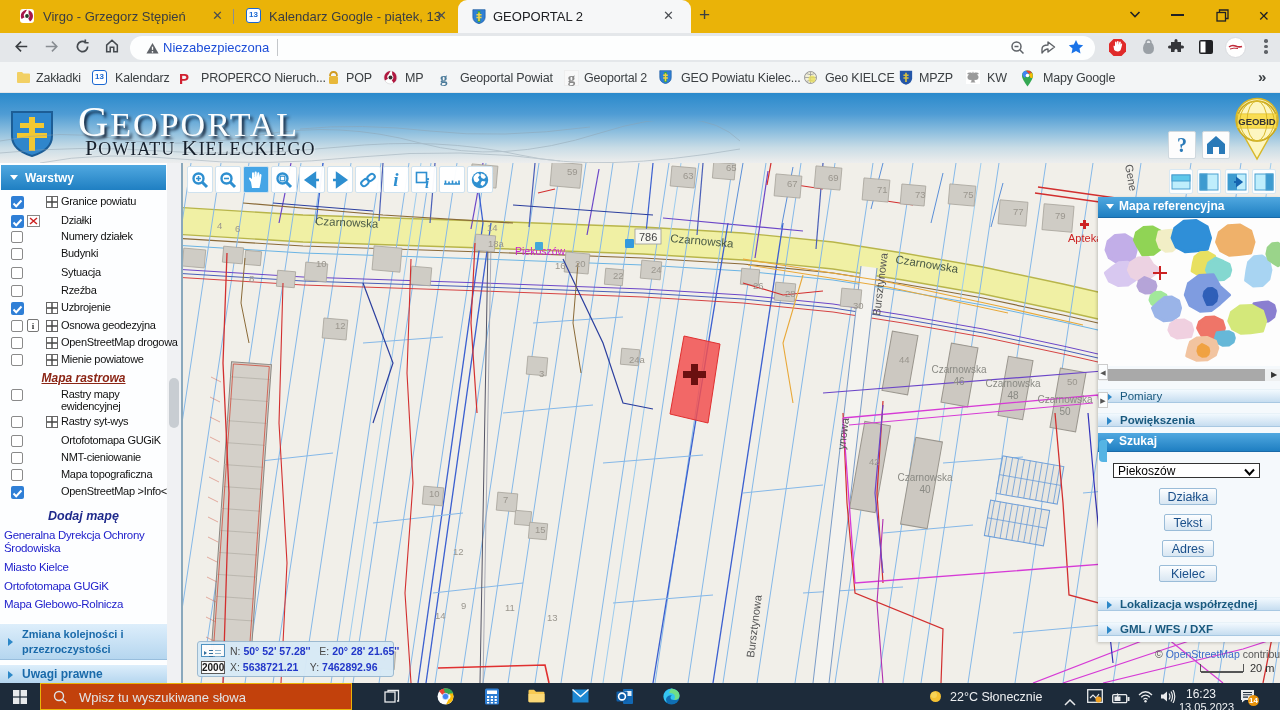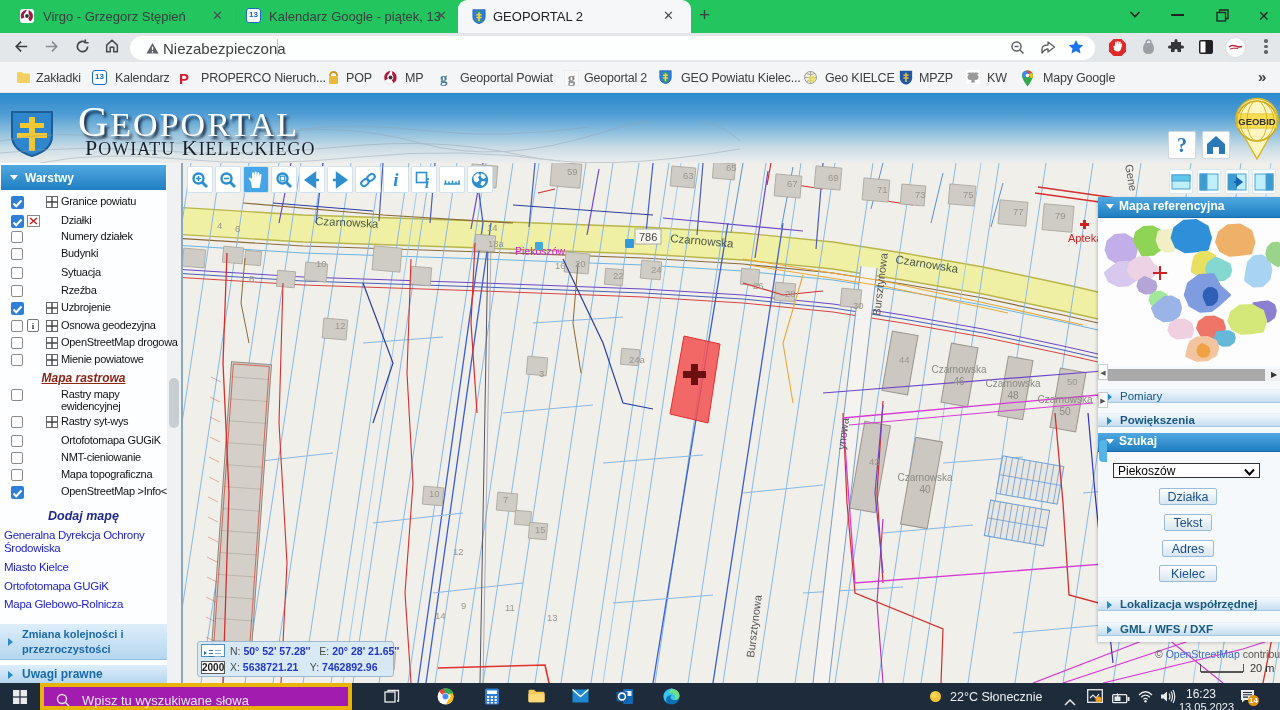--- a/index.html
+++ b/index.html
@@ -1,18 +1,18 @@
 <!DOCTYPE html>
 <html><head><meta charset="utf-8"><title>g</title><style>
 *{margin:0;padding:0;box-sizing:border-box}
 html,body{width:1280px;height:710px;overflow:hidden}
 body{font-family:'Liberation Sans',sans-serif;position:relative;background:#f1efe9}
 .a{position:absolute}
 </style></head><body>
-<div class="a" style="left:0;top:0;width:1280px;height:33px;background:#22c55e">
+<div class="a" style="left:0;top:0;width:1280px;height:33px;background:#eab308">
 <div class="a" style="left:20px;top:9px;width:14px;height:14px;background:#fff;border-radius:3px;overflow:hidden"><svg width="14" height="14" viewBox="0 0 14 14">
         <path d="M7,0.8 A6.2,6.2 0 0 0 1.6,10 L4.6,8.2 A3,3 0 0 1 5,4 Z" fill="#a5154a"></path>
         <path d="M8.6,1.2 A6.2,6.2 0 0 1 10,12.4 L8.2,9.4 A3,3 0 0 0 8.6,4.8 Z" fill="#a5154a"></path>
         <circle cx="7" cy="7" r="1.9" fill="#27402a"></circle>
       </svg></div>
 <div class="a" style="left:43px;top:9px;font-size:13px;color:#3a3d42">Virgo - Grzegorz Stępień</div>
 <div class="a" style="left:212px;top:8px;font-size:13px;color:#4a4d52">✕</div>
 <div class="a" style="left:233px;top:9px;width:1px;height:15px;background:#8a8e94"></div>
 <div class="a" style="left:246px;top:8px;width:15px;height:15px;background:#fff;border:1.5px solid #1967d2;border-radius:3px;font:bold 8px 'Liberation Sans',sans-serif;color:#1967d2;text-align:center;line-height:12px">13</div>
 <div class="a" style="left:269px;top:9px;width:171px;overflow:hidden;font-size:13px;color:#3a3d42;white-space:nowrap">Kalendarz Google - piątek, 13 ma</div>
@@ -49,21 +49,21 @@
       </svg></div>
 <div class="a" style="left:104px;top:5px"><svg width="16" height="16" viewBox="0 0 18 18">
         <path d="M3,8 L9,2.5 L15,8 V15.5 H11 V10.5 H7 V15.5 H3 Z" stroke="#454a4f" stroke-width="1.7" fill="none"></path>
       </svg></div>
 <div class="a" style="left:130px;top:3px;width:965px;height:24px;background:#fdfefe;border-radius:13px"></div>
 <div class="a" style="left:146px;top:8px"><svg width="13" height="13" viewBox="0 0 14 14">
         <path d="M7,1 L13.5,12.5 H0.5 Z" fill="#5f6368"></path>
         <line x1="7" y1="5" x2="7" y2="8.5" stroke="#fff" stroke-width="1.4"></line>
         <circle cx="7" cy="10.6" r="0.9" fill="#fff"></circle>
       </svg></div>
-<div class="a" style="left:163px;top:7px;font-size:15px;color:#404040">Niezabezpieczona</div>
+<div class="a" style="left:163px;top:7px;font-size:13px;color:#1d4ed8">Niezabezpieczona</div>
 <div class="a" style="left:277px;top:6px;width:1px;height:17px;background:#c4c7ca"></div>
 <div class="a" style="left:1010px;top:7px"><svg width="15" height="15" viewBox="0 0 15 15">
         <circle cx="6.5" cy="6.5" r="4.5" fill="none" stroke="#5f6368" stroke-width="1.5"></circle>
         <line x1="10" y1="10" x2="13.5" y2="13.5" stroke="#5f6368" stroke-width="1.5"></line>
         <line x1="4.5" y1="6.5" x2="8.5" y2="6.5" stroke="#5f6368" stroke-width="1.5"></line>
       </svg></div>
 <div class="a" style="left:1040px;top:7px"><svg width="16" height="15" viewBox="0 0 16 15">
         <path d="M2,13 V9 Q2,5 8,5 V2 L14.5,7 L8,12 V9 Q5,9 2,13 Z" fill="none" stroke="#5f6368" stroke-width="1.4" stroke-linejoin="round"></path>
       </svg></div>
 <div class="a" style="left:1068px;top:6px"><svg width="16" height="16" viewBox="0 0 16 16">
@@ -763,21 +763,21 @@
     <div style="margin-top:7px;height:1.5px;background:#555"></div>
   </div>
 <div class="a" style="left:1250px;top:662px;font-size:11px;color:#333">20 m</div>
 <div class="a" style="left:0;top:683px;width:1280px;height:27px;background:#1d2b3a">
 <div class="a" style="left:13px;top:7px"><svg width="14" height="14" viewBox="0 0 14 14">
         <rect x="0" y="0" width="6.4" height="6.4" fill="#e8eaec"></rect>
         <rect x="7.6" y="0" width="6.4" height="6.4" fill="#e8eaec"></rect>
         <rect x="0" y="7.6" width="6.4" height="6.4" fill="#e8eaec"></rect>
         <rect x="7.6" y="7.6" width="6.4" height="6.4" fill="#e8eaec"></rect>
       </svg></div>
-<div class="a" style="left:40px;top:0;width:312px;height:27px;background:#a21caf;border:4px solid #eab308">
+<div class="a" style="left:40px;top:0;width:312px;height:27px;background:#c2410c;border:1px solid #eab308">
 <svg class="a" style="left:12px;top:6px" width="14" height="14" viewBox="0 0 14 14">
         <circle cx="6" cy="6" r="4.5" fill="none" stroke="#dfe2e5" stroke-width="1.4"></circle>
         <line x1="9.5" y1="9.5" x2="13" y2="13" stroke="#dfe2e5" stroke-width="1.4"></line>
       </svg>
 <div class="a" style="left:38px;top:6px;font-size:13px;color:#e2e5e8">Wpisz tu wyszukiwane słowa</div>
 </div>
 <div class="a" style="left:384px;top:6px"><svg width="16" height="16" viewBox="0 0 16 16">
         <rect x="1" y="3" width="10" height="10" fill="none" stroke="#e8eaec" stroke-width="1.3"></rect>
         <path d="M4,3 V1.5 H14.5 V12 H13" stroke="#e8eaec" stroke-width="1.3" fill="none"></path>
       </svg></div>

